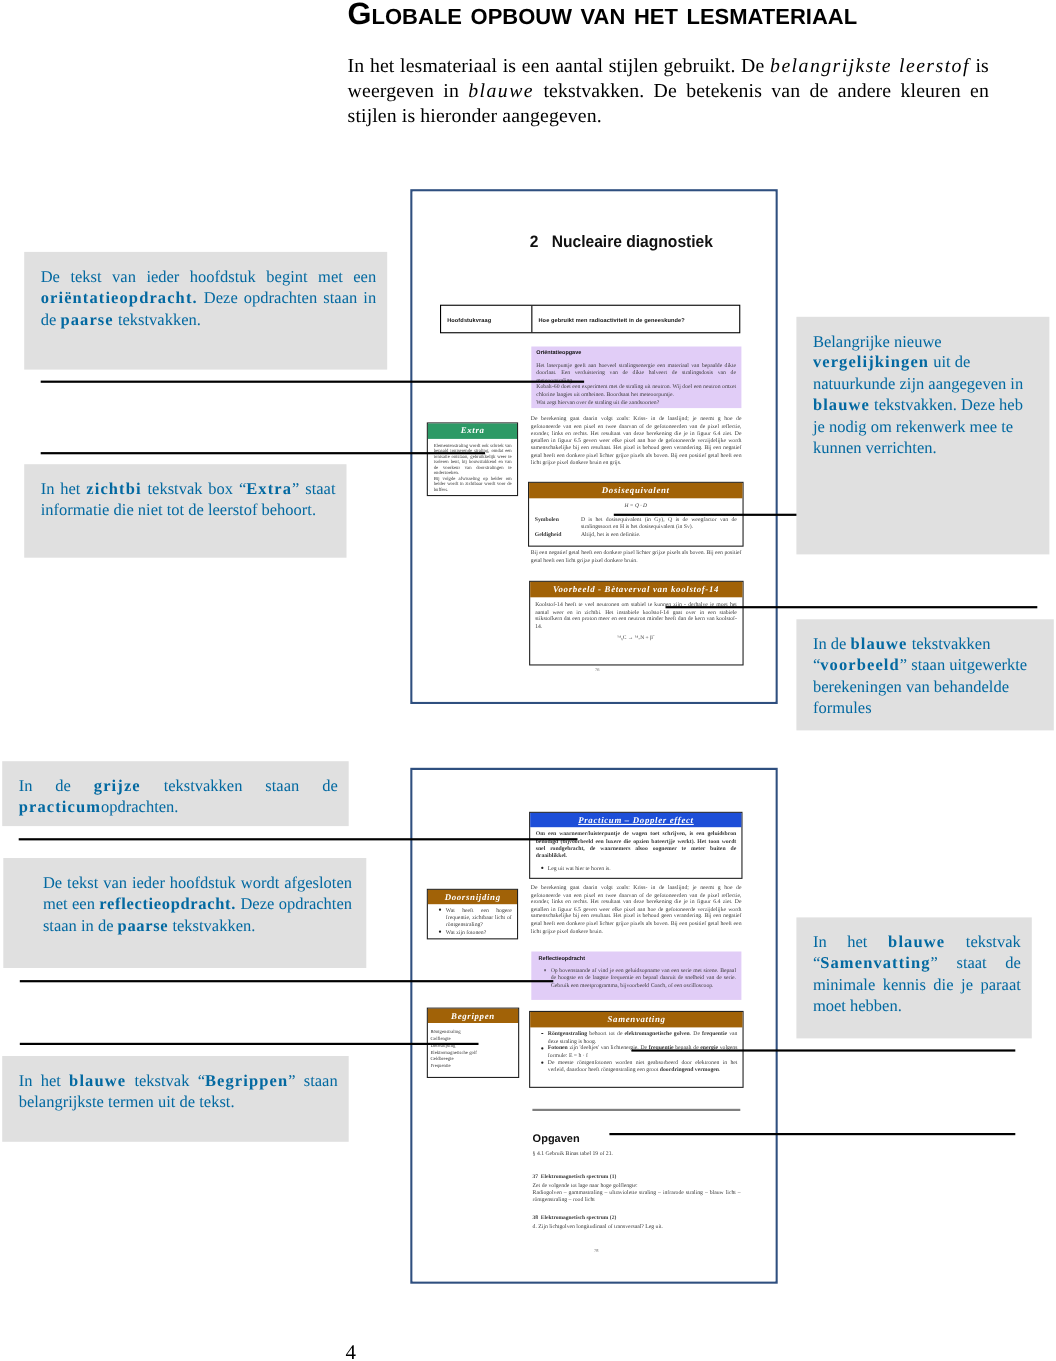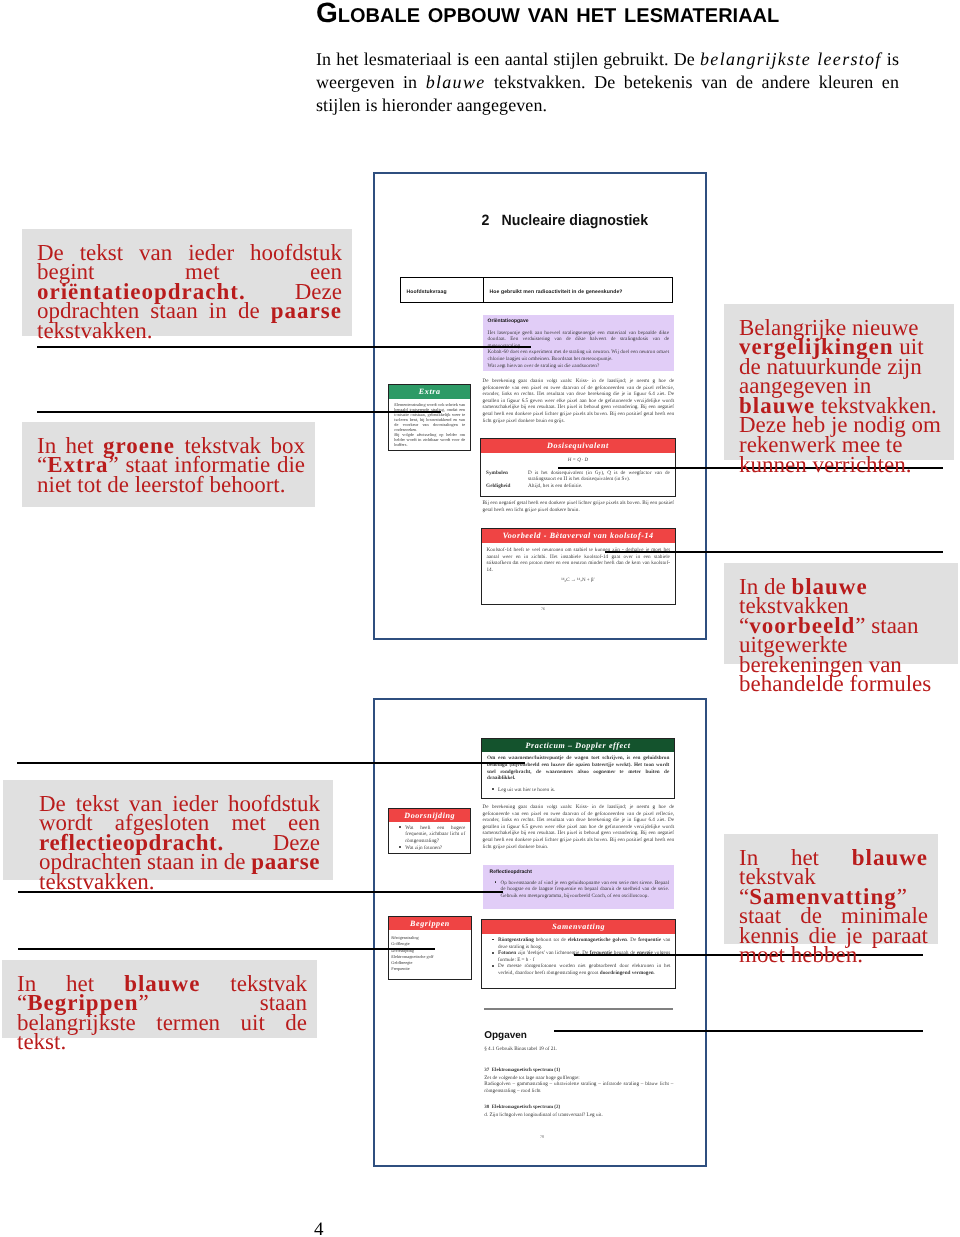--- a/index.html
+++ b/index.html
@@ -2,21 +2,21 @@
 <html><head>
 <meta charset="utf-8">
 <title>Globale opbouw van het lesmateriaal</title>
 <style>
   html,body{margin:0;padding:0;}
   body{width:960px;height:1237px;background:#ffffff;font-family:"Liberation Serif",serif;position:relative;overflow:hidden;-webkit-font-smoothing:antialiased;text-rendering:geometricPrecision;}
   .page{position:absolute;left:0;top:0;width:960px;height:1237px;}
   h1.title{position:absolute;left:316px;top:-3px;margin:0;font-family:"Liberation Sans",sans-serif;font-weight:bold;font-size:28px;color:#000;font-variant:small-caps;letter-spacing:0px;white-space:nowrap;}
   .intro{position:absolute;left:316px;top:48px;width:583px;font-size:18px;line-height:23px;text-align:justify;color:#000;letter-spacing:0.1px;}
   .intro i{font-style:italic;letter-spacing:1.3px;}
-  .callout{position:absolute;background:#e0e0e0;color:#b91c1c;font-size:23px;line-height:19.6px;box-sizing:border-box;}
+  .callout{position:absolute;background:#e0e0e0;color:#0369a1;font-size:15px;line-height:19.6px;box-sizing:border-box;}
   .callout .in{padding:13.5px 10px 10px 15px;}
   .just .in{text-align:justify;}
   b.sp{font-weight:bold;letter-spacing:1.0px;}
   .callout.narrowb b.sp{letter-spacing:0.6px;}
   .callout.pr{padding-right:0;padding-left:21px;}
   .callout.pr .in{padding-right:13px;}
   .cline{position:absolute;background:#000;height:2px;}
   .pgno{position:absolute;left:314px;top:1219px;font-size:19px;color:#000;}
 
   
@@ -27,23 +27,23 @@
   .tbl .c1{width:83px;border-right:1px solid #000;box-sizing:border-box;}
   .tbl .c2{flex:1;}
   .tbl span{display:block;font-family:"Liberation Sans",sans-serif;font-weight:bold;font-size:5.1px;color:#111;padding:10.5px 0 0 6px;filter:blur(.55px);letter-spacing:.1px;}
   .pbox{position:absolute;background:#e1cdf7;box-sizing:border-box;}
   .bhead{font-family:"Liberation Sans",sans-serif;font-weight:bold;color:#111;font-size:5px;filter:blur(.5px);}
   .tinytext.sm{font-size:4.3px;line-height:5.05px;}
   .tinytext{font-family:"Liberation Serif",serif;font-size:5.2px;line-height:6.6px;color:#3a3a3a;text-align:justify;filter:blur(.62px);}
   .cbox{position:absolute;border:1px solid #222;box-sizing:border-box;background:#fff;}
   .cbox > .hd{font-family:"Liberation Serif",serif;font-style:italic;font-weight:bold;color:#fff;text-align:center;font-size:8px;letter-spacing:.62px;filter:blur(.42px);}
   .cbox > .bd{padding:3px 5px 3px 5px;}
-  .blue{background:#ef4444;}
+  .blue{background:#a16207;}
   .green{background:#2d9a66;}
-  .grey{background:#14532d;}
+  .grey{background:#1d4ed8;text-decoration:underline;}
   .sh-h2{position:absolute;font-family:"Liberation Sans",sans-serif;font-weight:bold;color:#111;filter:blur(.45px);}
   .rule{position:absolute;background:#808080;height:1.6px;}
   .pn{position:absolute;font-family:"Liberation Serif",serif;font-size:4px;color:#555;filter:blur(.4px);}
   ul.bl{margin:0;padding:0 0 0 7px;list-style:none;}
   ul.bl li{position:relative;padding-left:4px;}
   ul.bl li:before{content:"";position:absolute;left:-2px;top:1.6px;width:1.8px;height:1.8px;border-radius:50%;background:#222;}
 </style>
 </head>
 <body>
 
@@ -202,36 +202,41 @@
   <div class="cline" style="left:554px;top:1029.6px;width:369.4px;"></div>
 
   <div class="callout just" style="left:22px;top:229px;width:330px;height:107px;">
     <div class="in">
       <span>De tekst van ieder hoofdstuk begint met een </span><b class="sp">oriëntatieopdracht.</b><span> Deze opdrachten staan in de </span><b class="sp">paarse</b><span> tekstvakken.</span>
     </div>
   </div>
 
   <div class="callout just" style="left:22px;top:422px;width:293px;height:85px;">
     <div class="in">
-      <span>In het </span><b class="sp">groene</b><span> tekstvak box “</span><b class="sp">Extra</b><span>” staat informatie die niet tot de leerstof behoort.</span>
-    </div>
-  </div>
-
-  <div class="callout" style="left:724px;top:304px;width:230px;height:156px;">
+      <span>In het </span><b class="sp">zichtbi</b><span> tekstvak box “</span><b class="sp">Extra</b><span>” staat informatie die niet tot de leerstof behoort.</span>
+    </div>
+  </div>
+
+  <div class="callout" style="left:724px;top:288px;width:230px;height:216px;">
     <div class="in">
       <span>Belangrijke nieuwe </span><b class="sp">vergelijkingen</b><span> uit de natuurkunde zijn aangegeven in </span><b class="sp">blauwe</b><span> tekstvakken. Deze heb je nodig om rekenwerk mee te kunnen verrichten.</span>
     </div>
   </div>
 
   <div class="callout" style="left:724px;top:563px;width:234px;height:101px;">
     <div class="in">
       <span>In de </span><b class="sp">blauwe</b><span> tekstvakken “</span><b class="sp">voorbeeld</b><span>” staan uitgewerkte berekeningen van behandelde formules</span>
     </div>
   </div>
 
+  <div class="callout just" style="left:2px;top:692px;width:315px;height:59px;">
+    <div class="in">
+      <span>In de </span><b class="sp">grijze</b><span> tekstvakken staan de </span><b class="sp">practicum</b><span>opdrachten.</span>
+    </div>
+  </div>
 
   <div class="callout just narrowb pr" style="left:3px;top:780px;width:330px;height:100px;">
     <div class="in">
       <span>De tekst van ieder hoofdstuk wordt afgesloten met een </span><b class="sp">reflectieopdracht.</b><span> Deze opdrachten staan in de </span><b class="sp">paarse</b><span> tekstvakken.</span>
     </div>
   </div>
 
   <div class="callout just" style="left:2px;top:960px;width:315px;height:78px;">
     <div class="in">
       <span>In het </span><b class="sp">blauwe</b><span> tekstvak “</span><b class="sp">Begrippen</b><span>” staan belangrijkste termen uit de tekst.</span>

